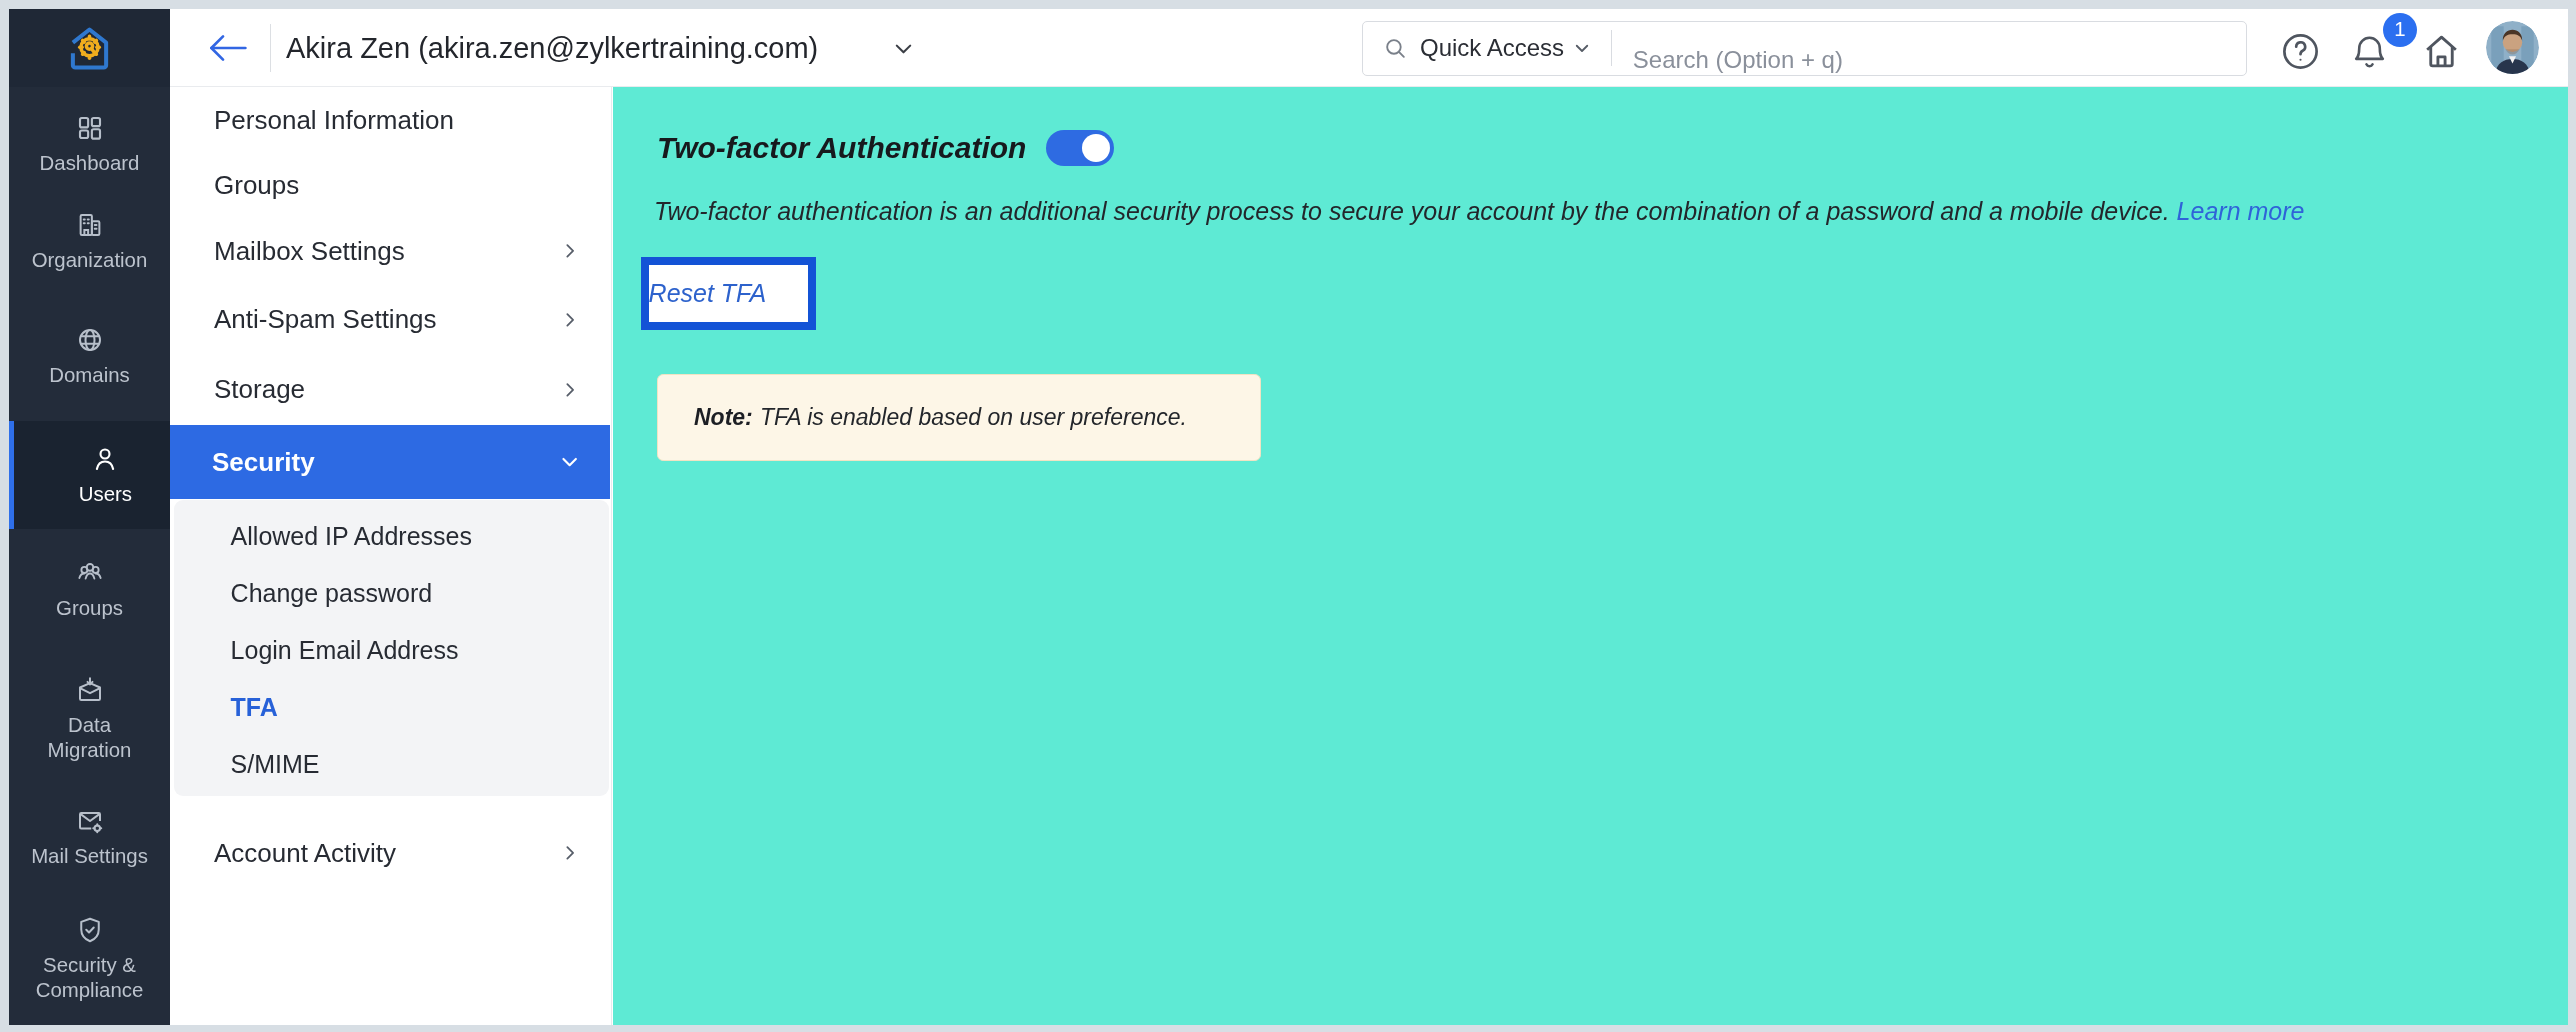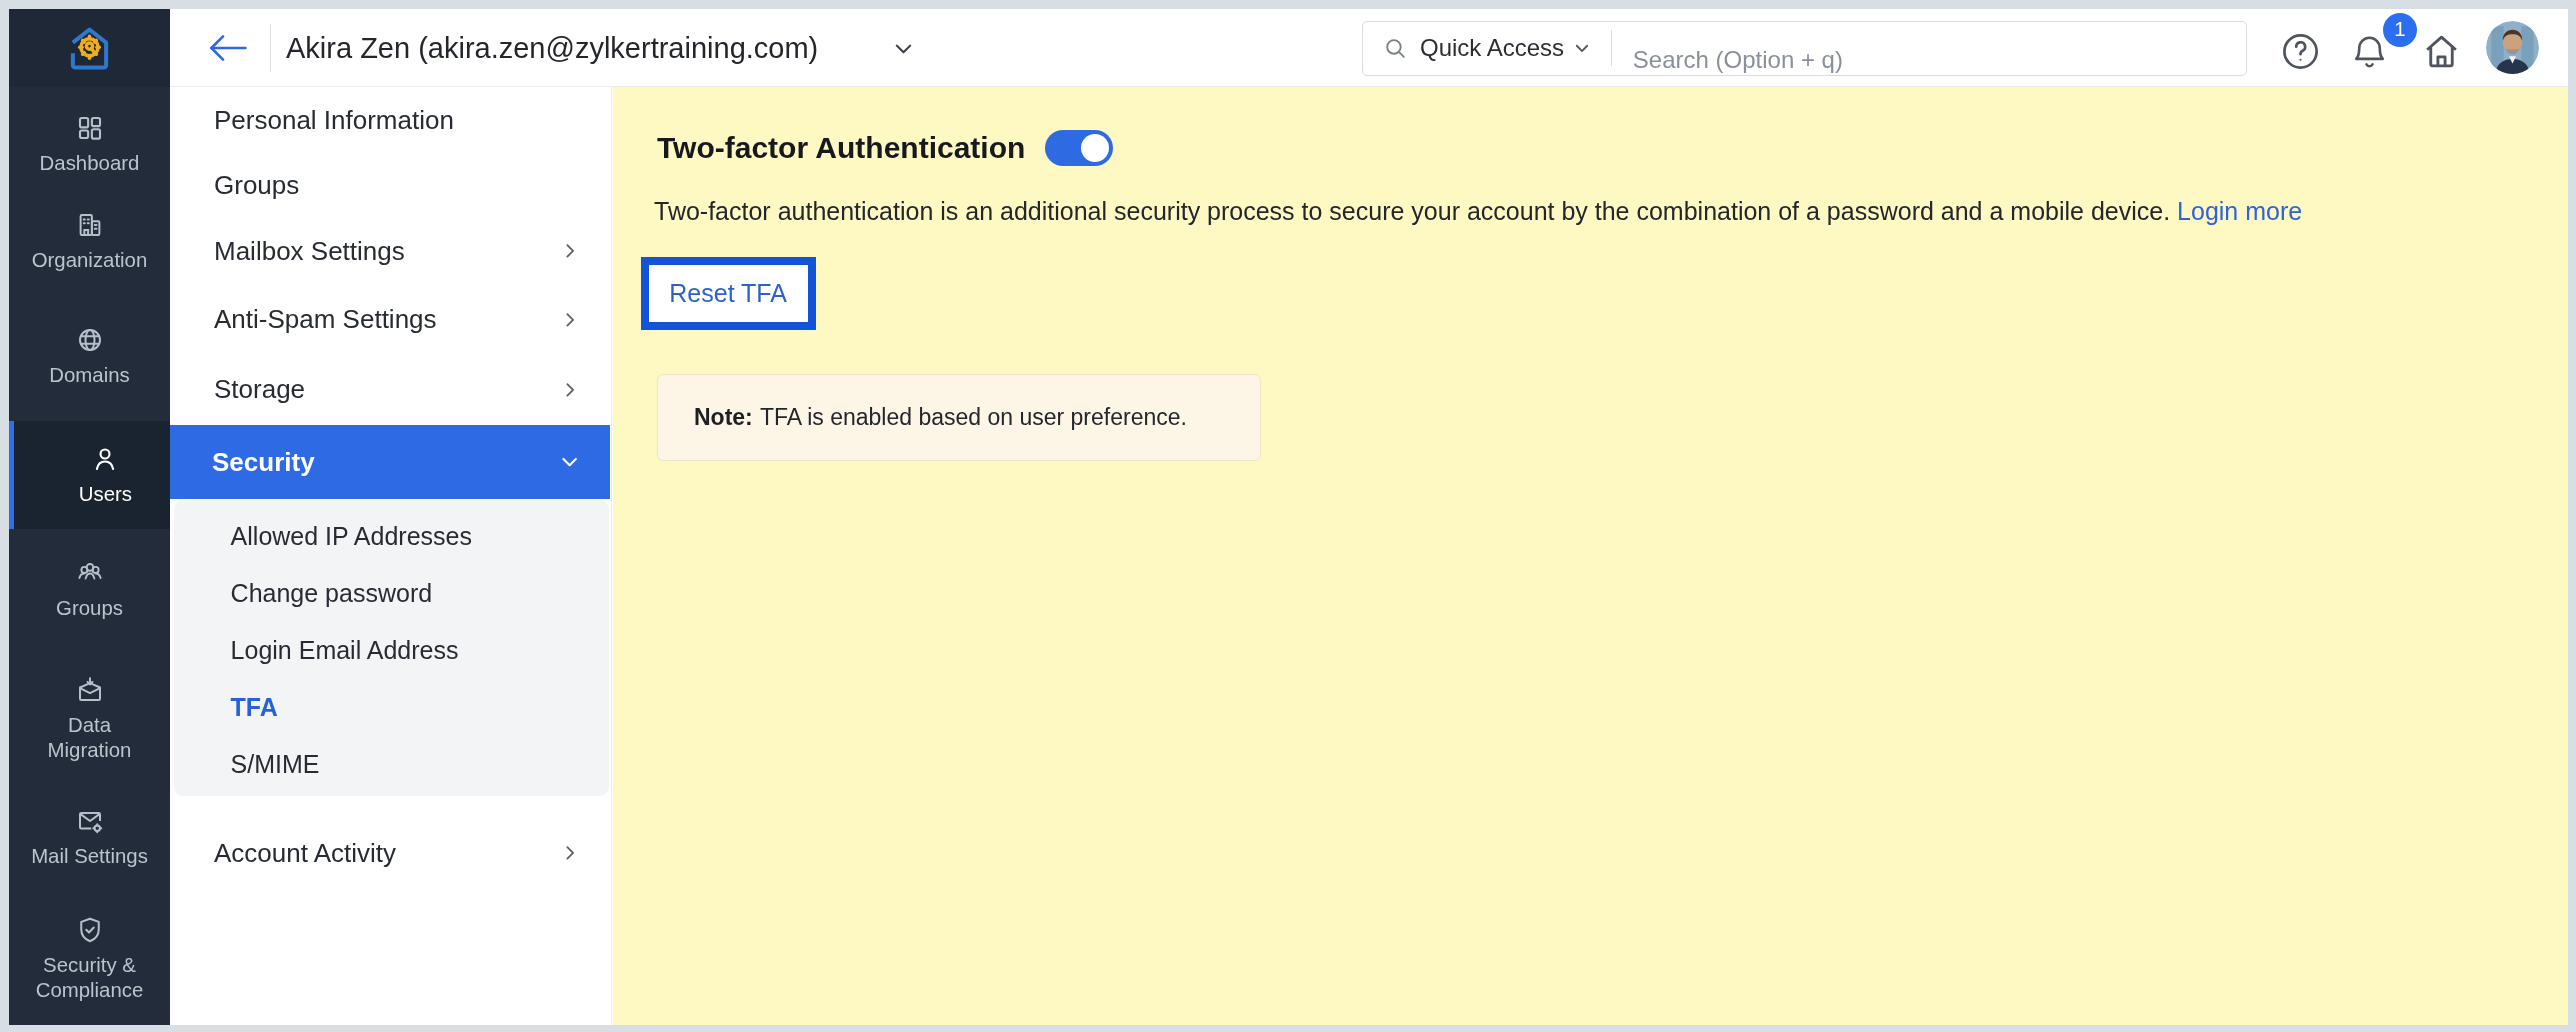--- a/index.html
+++ b/index.html
@@ -45,28 +45,28 @@
   .row-as   { top:197px; height:71px; }
   .row-st   { top:268px; height:69px; }
   .row-sec  { top:338px; height:74px; background:#2d6ae3; color:#ffffff; font-weight:600;padding-left:42px; }
   .row-sec .chev { color:#ffffff; }
   .subgroup { position:absolute; left:3.6px; top:413px; width:435px; height:296px; background:#f3f4f6; border-radius:9px; padding-top:8px; }
   .sub-row { height:57px; display:flex; align-items:center; padding-left:57px; font-size:25px; color:#272b33; cursor:pointer; }
   .sub-row.active { color:#2761d8; font-weight:700; }
   .row-aa { top:711px; height:110px; }
 
   
-  .main { position:absolute; left:604px; top:78px; width:1955px; height:938px; background:#fef9c3; }
+  .main { position:absolute; left:604px; top:78px; width:1955px; height:938px; background:#5eead4;font-style:italic; }
   .tfa-head { position:absolute; left:44px; top:43px; display:flex; align-items:center; gap:19.6px; }
   .tfa-title { font-size:30px; font-weight:700; color:#17191d; }
   .toggle { position:relative; width:68px; height:36px; border-radius:18px; background:#2e6be2; cursor:pointer; flex:0 0 auto; }
   .toggle .knob { position:absolute; right:3.6px; top:3.6px; width:28.4px; height:28.4px; border-radius:50%; background:#ffffff; }
   .tfa-desc { position:absolute; left:41px; top:108px; font-size:25px; line-height:32px; color:#23262b; white-space:nowrap; }
   .learn-more { color:#2f63d8; cursor:pointer; text-decoration:none; }
-  .reset-wrap { position:absolute; left:27.6px; top:170px; width:175px; height:73px; border:8px solid #1353d6; background:#ffffff; display:flex; align-items:center; justify-content:center; cursor:pointer; }
+  .reset-wrap { position:absolute; left:27.6px; top:170px; width:175px; height:73px; border:8px solid #1353d6; background:#ffffff; display:flex; align-items:center; cursor:pointer; }
   .reset-btn-label { font-size:25px; color:#2d62cc; }
   .note-box { position:absolute; left:44px; top:287px; width:604px; height:87px; background:#fdf6e7; border:1.8px solid #f2e3c3; border-radius:6.2px; display:flex; align-items:center; padding-left:36px; font-size:23px; color:#23262b; }
   .note-box b { font-weight:700; color:#1d1f24; margin-right:7.1px; }
 </style>
 </head>
 <body>
 
 <div class="page">
  <div class="frame">
 
@@ -306,21 +306,21 @@
   <div class="main">
     <div class="tfa-head">
       <div class="tfa-title">Two-factor Authentication</div>
       <div class="toggle">
             <div class="knob"></div>
           </div>
     </div>
     <div class="tfa-desc">
       <span>Two-factor authentication is an additional security process to secure your account by the combination of a password and a mobile device.</span>
       <span> </span>
-      <a class="learn-more">Login more</a>
+      <a class="learn-more">Learn more</a>
     </div>
     <div class="reset-wrap">
       <span class="reset-btn-label">Reset TFA</span>
     </div>
     <div class="note-box">
       <b>Note:</b>
       <span>TFA is enabled based on user preference.</span>
     </div>
   </div>
 

